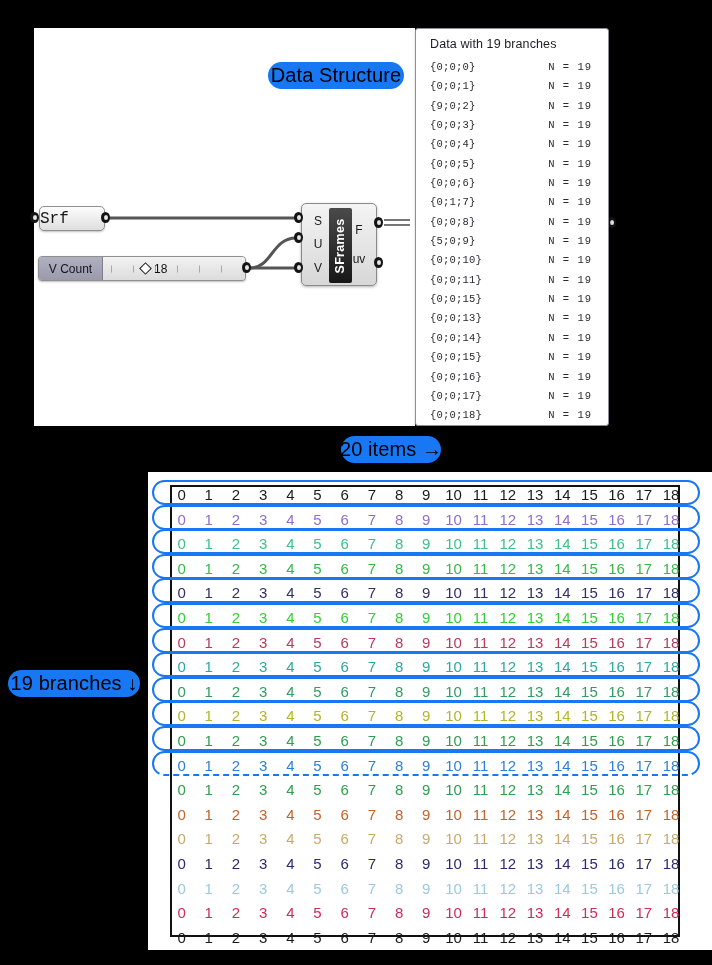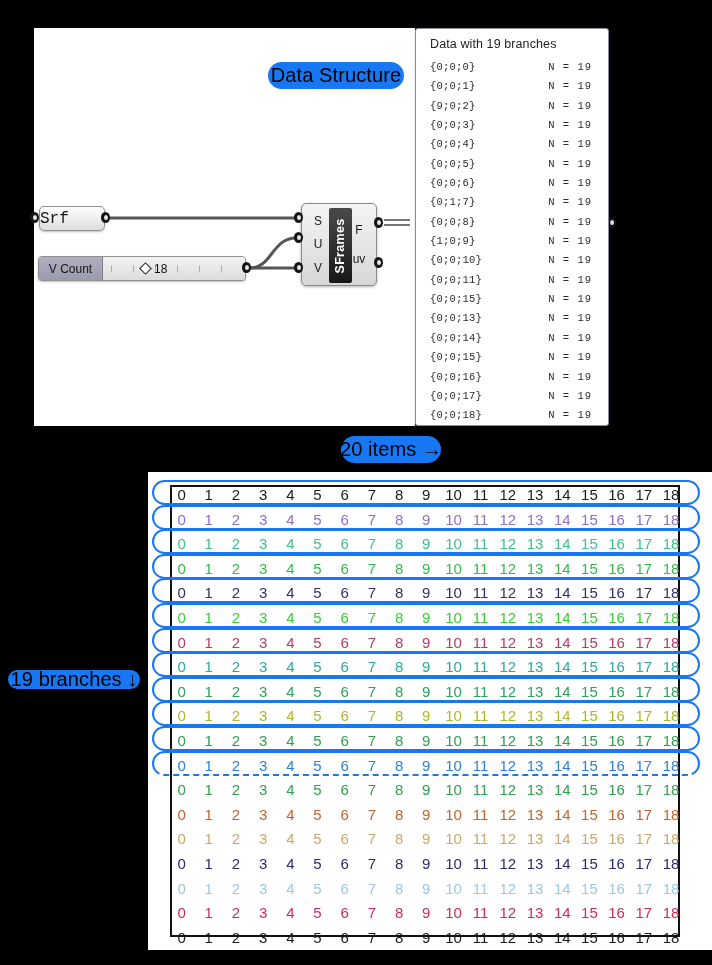--- a/index.html
+++ b/index.html
@@ -55,21 +55,21 @@
     color: #000000;
     border-radius: 999px;
     font-size: 20px;
     font-family: "Liberation Sans", sans-serif;
     display: flex; align-items: center; justify-content: center;
     white-space: nowrap;
     letter-spacing: .1px;
   }
   .pill-ds { left: 268px; top: 62px; width: 136px; height: 27px; }
   .pill-items { left: 341px; top: 436px; width: 100px; height: 27px; }
-  .pill-branches { left: 8px; top: 670px; width: 132px; height: 19px; text-align: right; }
+  .pill-branches { left: 8px; top: 670px; width: 132px; height: 27px; text-align: right; }
 
   
   .gh-param {
     position: absolute;
     background: linear-gradient(#fdfdfd, #dedede);
     border: 1px solid #8f8f8f;
     border-radius: 5px;
     display: flex; align-items: center; justify-content: flex-start;
     font-size: 16px; color: #161616;
     box-shadow: 0 1px 2px rgba(0,0,0,.25);
@@ -309,21 +309,21 @@
         </div>
         <div class="branch-row">
           <span class="branch-path">{0;1;7}</span>
           <span class="branch-count">N = 19</span>
         </div>
         <div class="branch-row">
           <span class="branch-path">{0;0;8}</span>
           <span class="branch-count">N = 19</span>
         </div>
         <div class="branch-row">
-          <span class="branch-path">{1;0;9}</span>
+          <span class="branch-path">{5;0;9}</span>
           <span class="branch-count">N = 19</span>
         </div>
         <div class="branch-row">
           <span class="branch-path">{0;0;10}</span>
           <span class="branch-count">N = 19</span>
         </div>
         <div class="branch-row">
           <span class="branch-path">{0;0;11}</span>
           <span class="branch-count">N = 19</span>
         </div>

